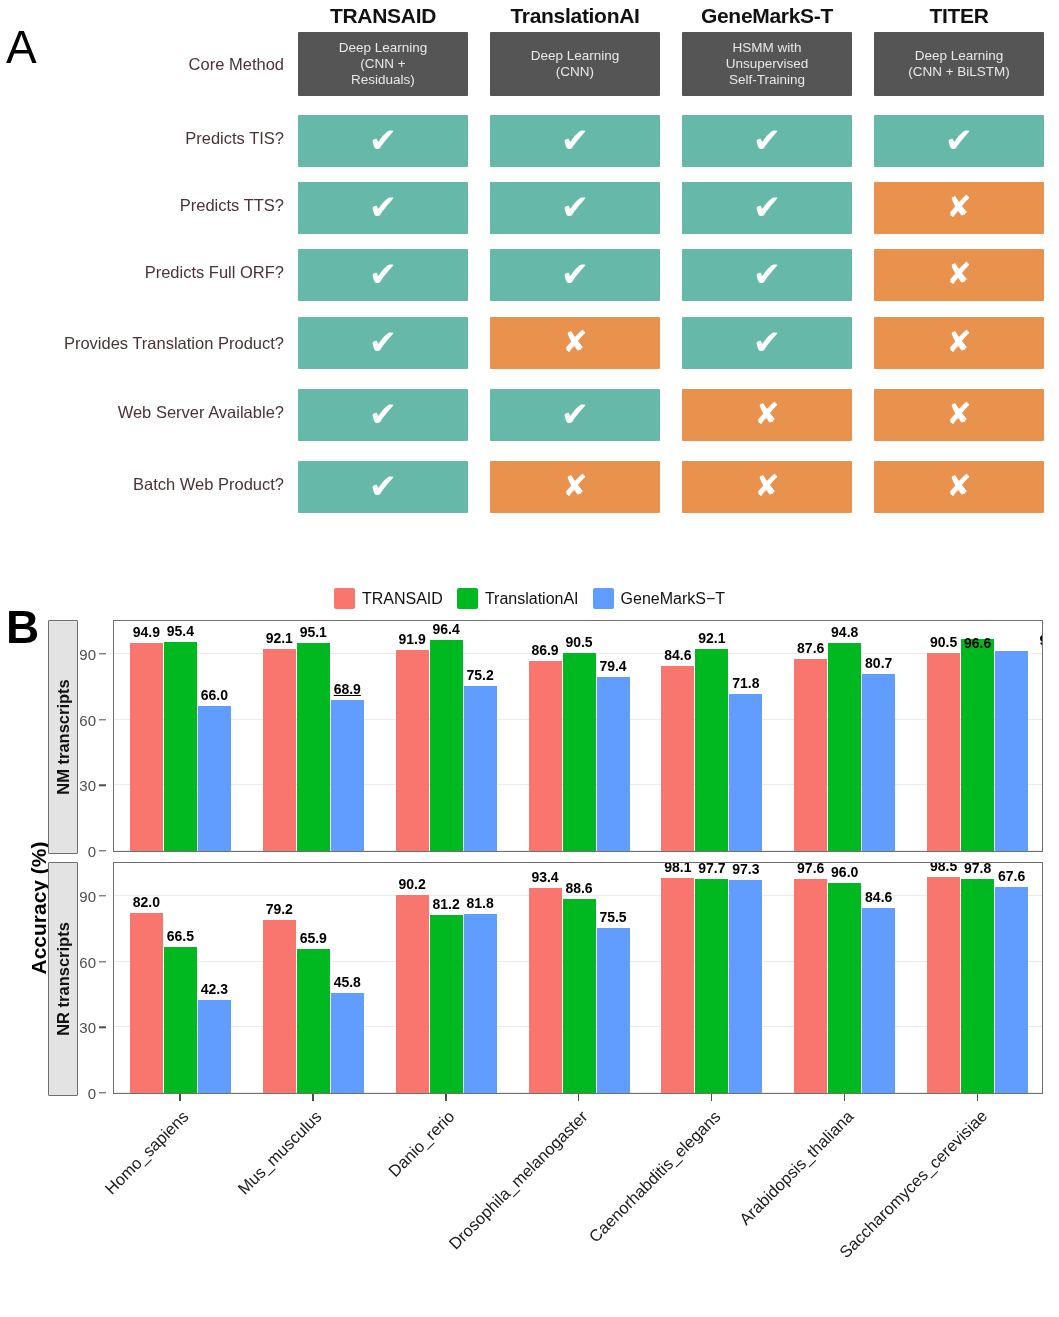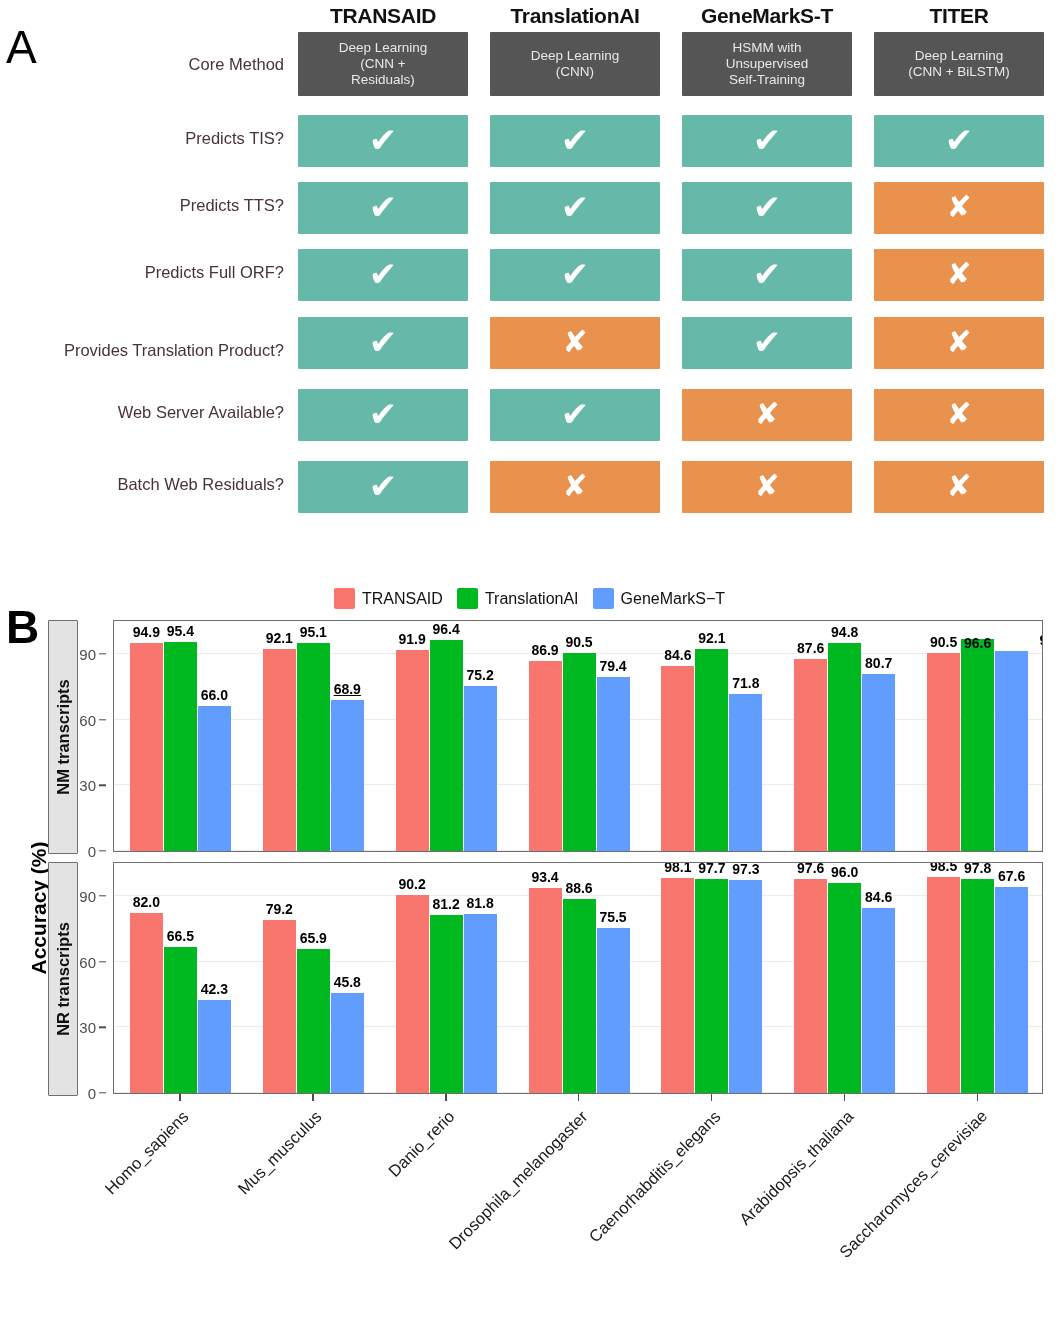--- a/index.html
+++ b/index.html
@@ -215,21 +215,21 @@
       </div>
       <div class="cell yes" style="left: 490px; width: 170px; top: 249px;">
         <span class="mark">✔</span>
       </div>
       <div class="cell yes" style="left: 682px; width: 170px; top: 249px;">
         <span class="mark">✔</span>
       </div>
       <div class="cell no" style="left: 874px; width: 170px; top: 249px;">
         <span class="mark">✘</span>
       </div>
-      <div class="row-label" style="top: 341px;">Provides Translation Product?</div>
+      <div class="row-label" style="top: 334px;">Provides Translation Product?</div>
       <div class="cell yes" style="left: 298px; width: 170px; top: 317px;">
         <span class="mark">✔</span>
       </div>
       <div class="cell no" style="left: 490px; width: 170px; top: 317px;">
         <span class="mark">✘</span>
       </div>
       <div class="cell yes" style="left: 682px; width: 170px; top: 317px;">
         <span class="mark">✔</span>
       </div>
       <div class="cell no" style="left: 874px; width: 170px; top: 317px;">
@@ -241,21 +241,21 @@
       </div>
       <div class="cell yes" style="left: 490px; width: 170px; top: 389px;">
         <span class="mark">✔</span>
       </div>
       <div class="cell no" style="left: 682px; width: 170px; top: 389px;">
         <span class="mark">✘</span>
       </div>
       <div class="cell no" style="left: 874px; width: 170px; top: 389px;">
         <span class="mark">✘</span>
       </div>
-      <div class="row-label" style="top: 475px;">Batch Web Residuals?</div>
+      <div class="row-label" style="top: 475px;">Batch Web Product?</div>
       <div class="cell yes" style="left: 298px; width: 170px; top: 461px;">
         <span class="mark">✔</span>
       </div>
       <div class="cell no" style="left: 490px; width: 170px; top: 461px;">
         <span class="mark">✘</span>
       </div>
       <div class="cell no" style="left: 682px; width: 170px; top: 461px;">
         <span class="mark">✘</span>
       </div>
       <div class="cell no" style="left: 874px; width: 170px; top: 461px;">

